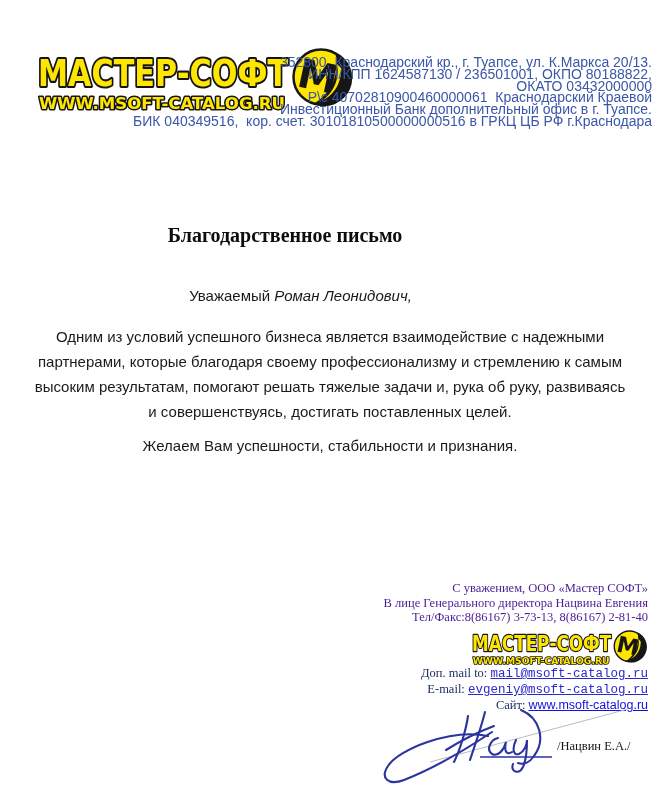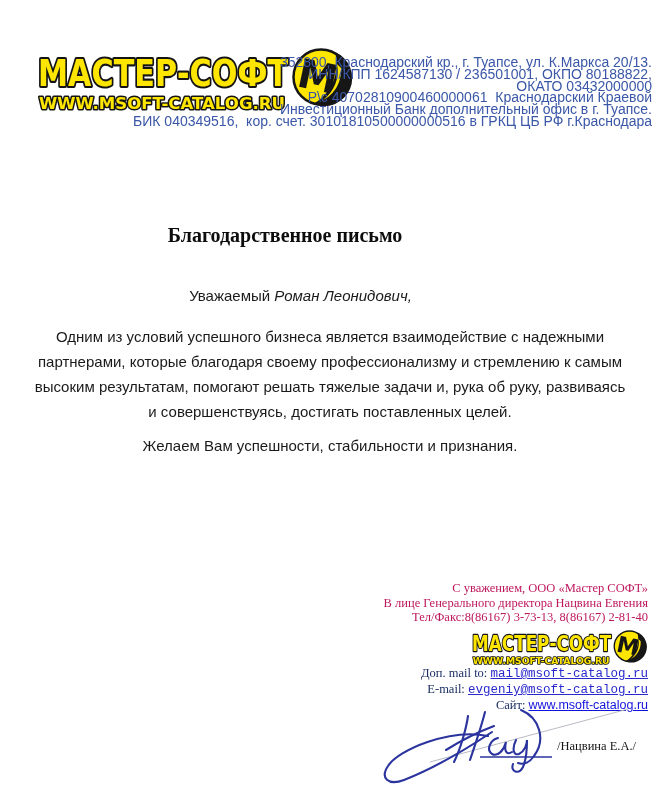--- a/index.html
+++ b/index.html
@@ -26,21 +26,21 @@
   .salutation { position:absolute; top:287px; left:0; width:601px; text-align:center; font-size:15px; }
   .salutation .name { font-style:italic; }
   .bodytext { position:absolute; top:321px; left:28px; width:604px; text-align:center;
               font-size:15px; line-height:25px; }
   .bodytext p { margin:3px; }
   .bodytext .p2 { margin-top:3px; }
   .bodytext .p3 { margin-top:9px; }
 
   
   .sig-lines { position:absolute; top:581px; right:12px; text-align:right;
-               font-family:"Liberation Serif",serif; font-size:12.5px; line-height:14.5px; color:#be185d; }
+               font-family:"Liberation Serif",serif; font-size:12.5px; line-height:14.5px; color:#4c1d95; }
   .contact { position:absolute; top:666px; right:12px; text-align:right;
              font-family:"Liberation Serif",serif; font-size:12.5px; line-height:15px; color:#1c2f63; }
   .mono-link { font-family:"Liberation Mono","DejaVu Sans Mono",monospace; font-size:12.5px;
                color:#2a2acc; text-decoration:underline; cursor:pointer; }
   .site-link { font-family:"Liberation Sans",sans-serif; font-size:12.5px;
                color:#1212dd; text-decoration:underline; cursor:pointer; }
   .sig-art { position:absolute; left:380px; top:700px; }
   .signed-name { position:absolute; left:557px; top:739px;
                  font-family:"Liberation Serif",serif; font-size:12.5px; color:#151515; }
 </style>
@@ -122,15 +122,15 @@
       <path d="M 108 36 C 70 28 18 50 8 66 C 0 78 8 86 24 80 C 52 69 88 48 112 32"></path>
       <path d="M 88 16 C 86 30 80 50 74 62"></path>
       <path d="M 105 12 C 101 28 94 48 90 60"></path>
       <path d="M 66 50 C 82 40 98 32 114 26"></path>
       <path d="M 118 38 C 110 40 106 50 112 54 C 118 57 124 50 126 42 C 124 50 126 56 132 52"></path>
       <path d="M 136 40 C 132 48 133 56 139 54 C 145 51 147 44 147 40 C 147 48 147 58 143 67 C 139 75 130 72 133 64"></path>
       <path d="M 141 10 C 160 18 166 40 154 56 C 150 62 144 65 138 63"></path>
     </g>
     <line x1="100" y1="57" x2="172" y2="57" stroke="#2b339e" stroke-width="1.5"></line>
   </svg>
-  <span class="signed-name">/Нацвина Е.А./</span>
+  <span class="signed-name">/Нацвин Е.А./</span>
 
 </div>
 
 </body></html>

